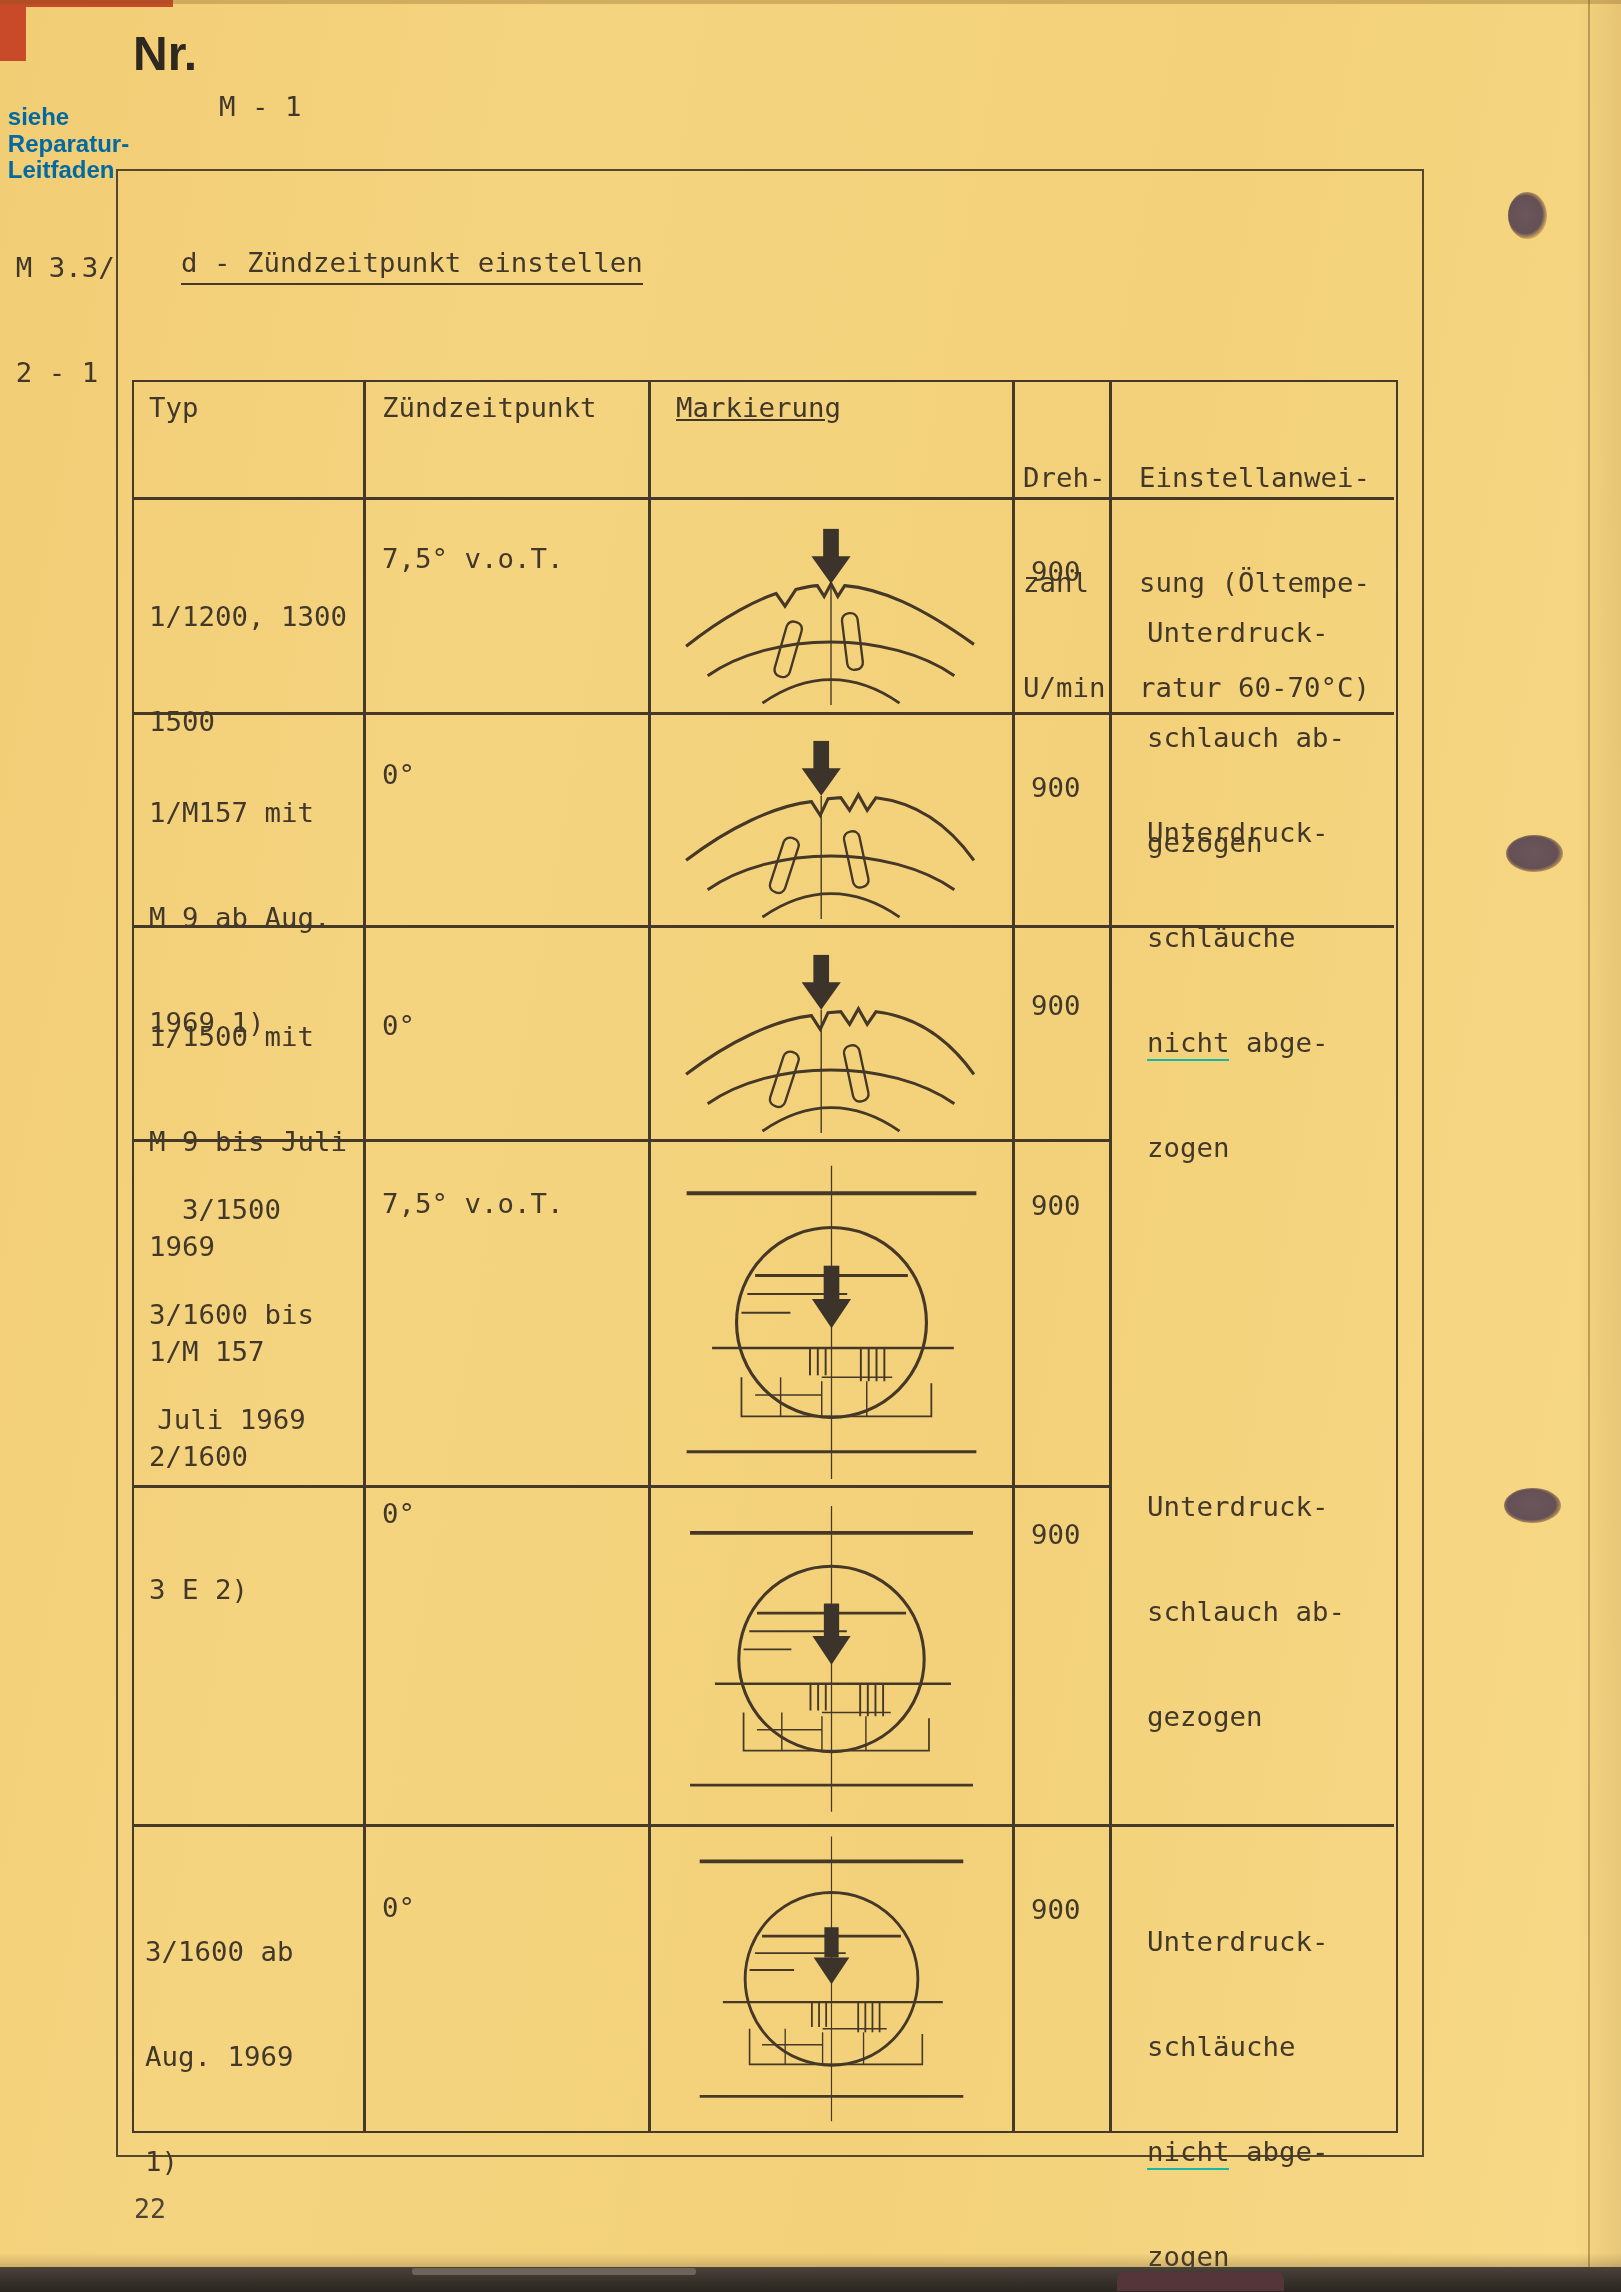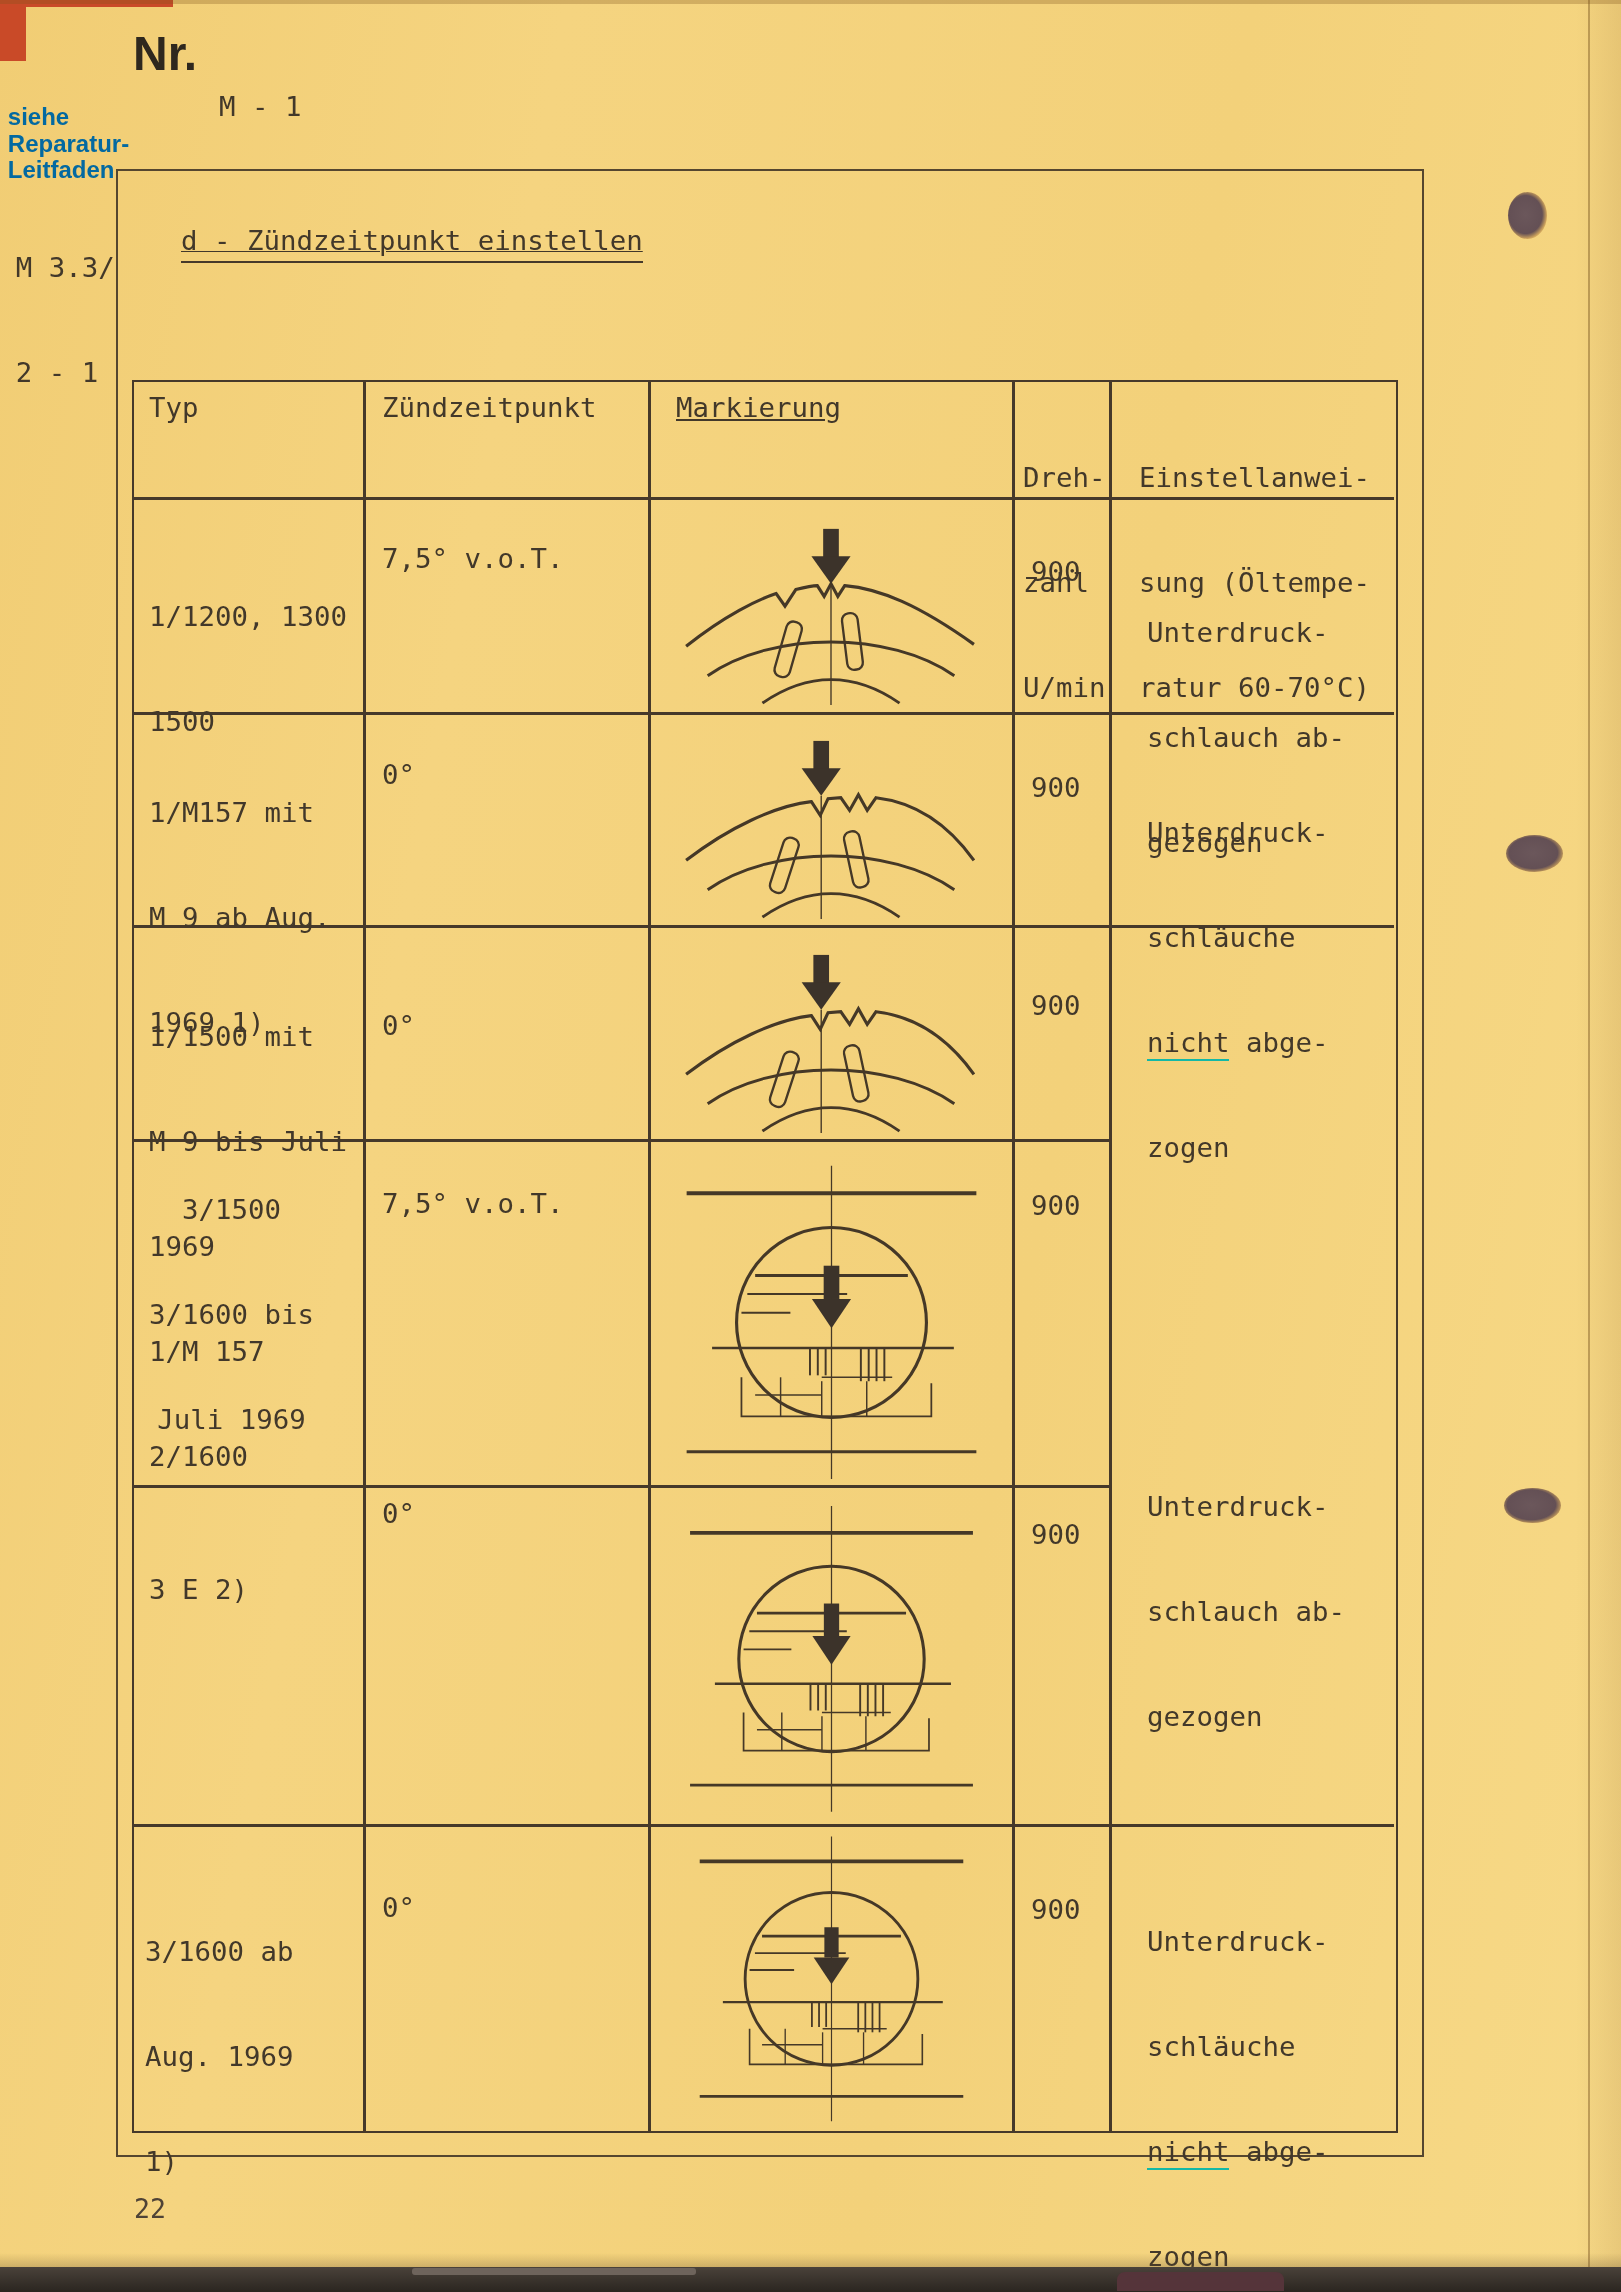--- a/index.html
+++ b/index.html
@@ -91,21 +91,21 @@
   <div>siehe</div>
   <div>Reparatur-</div>
   <div>Leitfaden</div>
 </div>
 <div class="abs mono" style="left:15.7px;top:180px;">
   <div>M 3.3/</div>
   <div>2 - 1</div>
 </div>
 
 <div class="abs outer-frame"></div>
-<div class="abs" style="left:181px;top:223px;text-decoration:underline;">
+<div class="abs" style="left:181px;top:245px;">
   <span class="title">d - Zündzeitpunkt einstellen</span>
 </div>
 
 <div class="abs doc-table">
   <div class="vline" style="left:229px;"></div>
   <div class="vline" style="left:514px;"></div>
   <div class="vline" style="left:878px;"></div>
   <div class="vline" style="left:975px;"></div>
   <div class="hline" style="top:115px;width:1260px;"></div>
   <div class="hline" style="top:330px;width:1260px;"></div>

